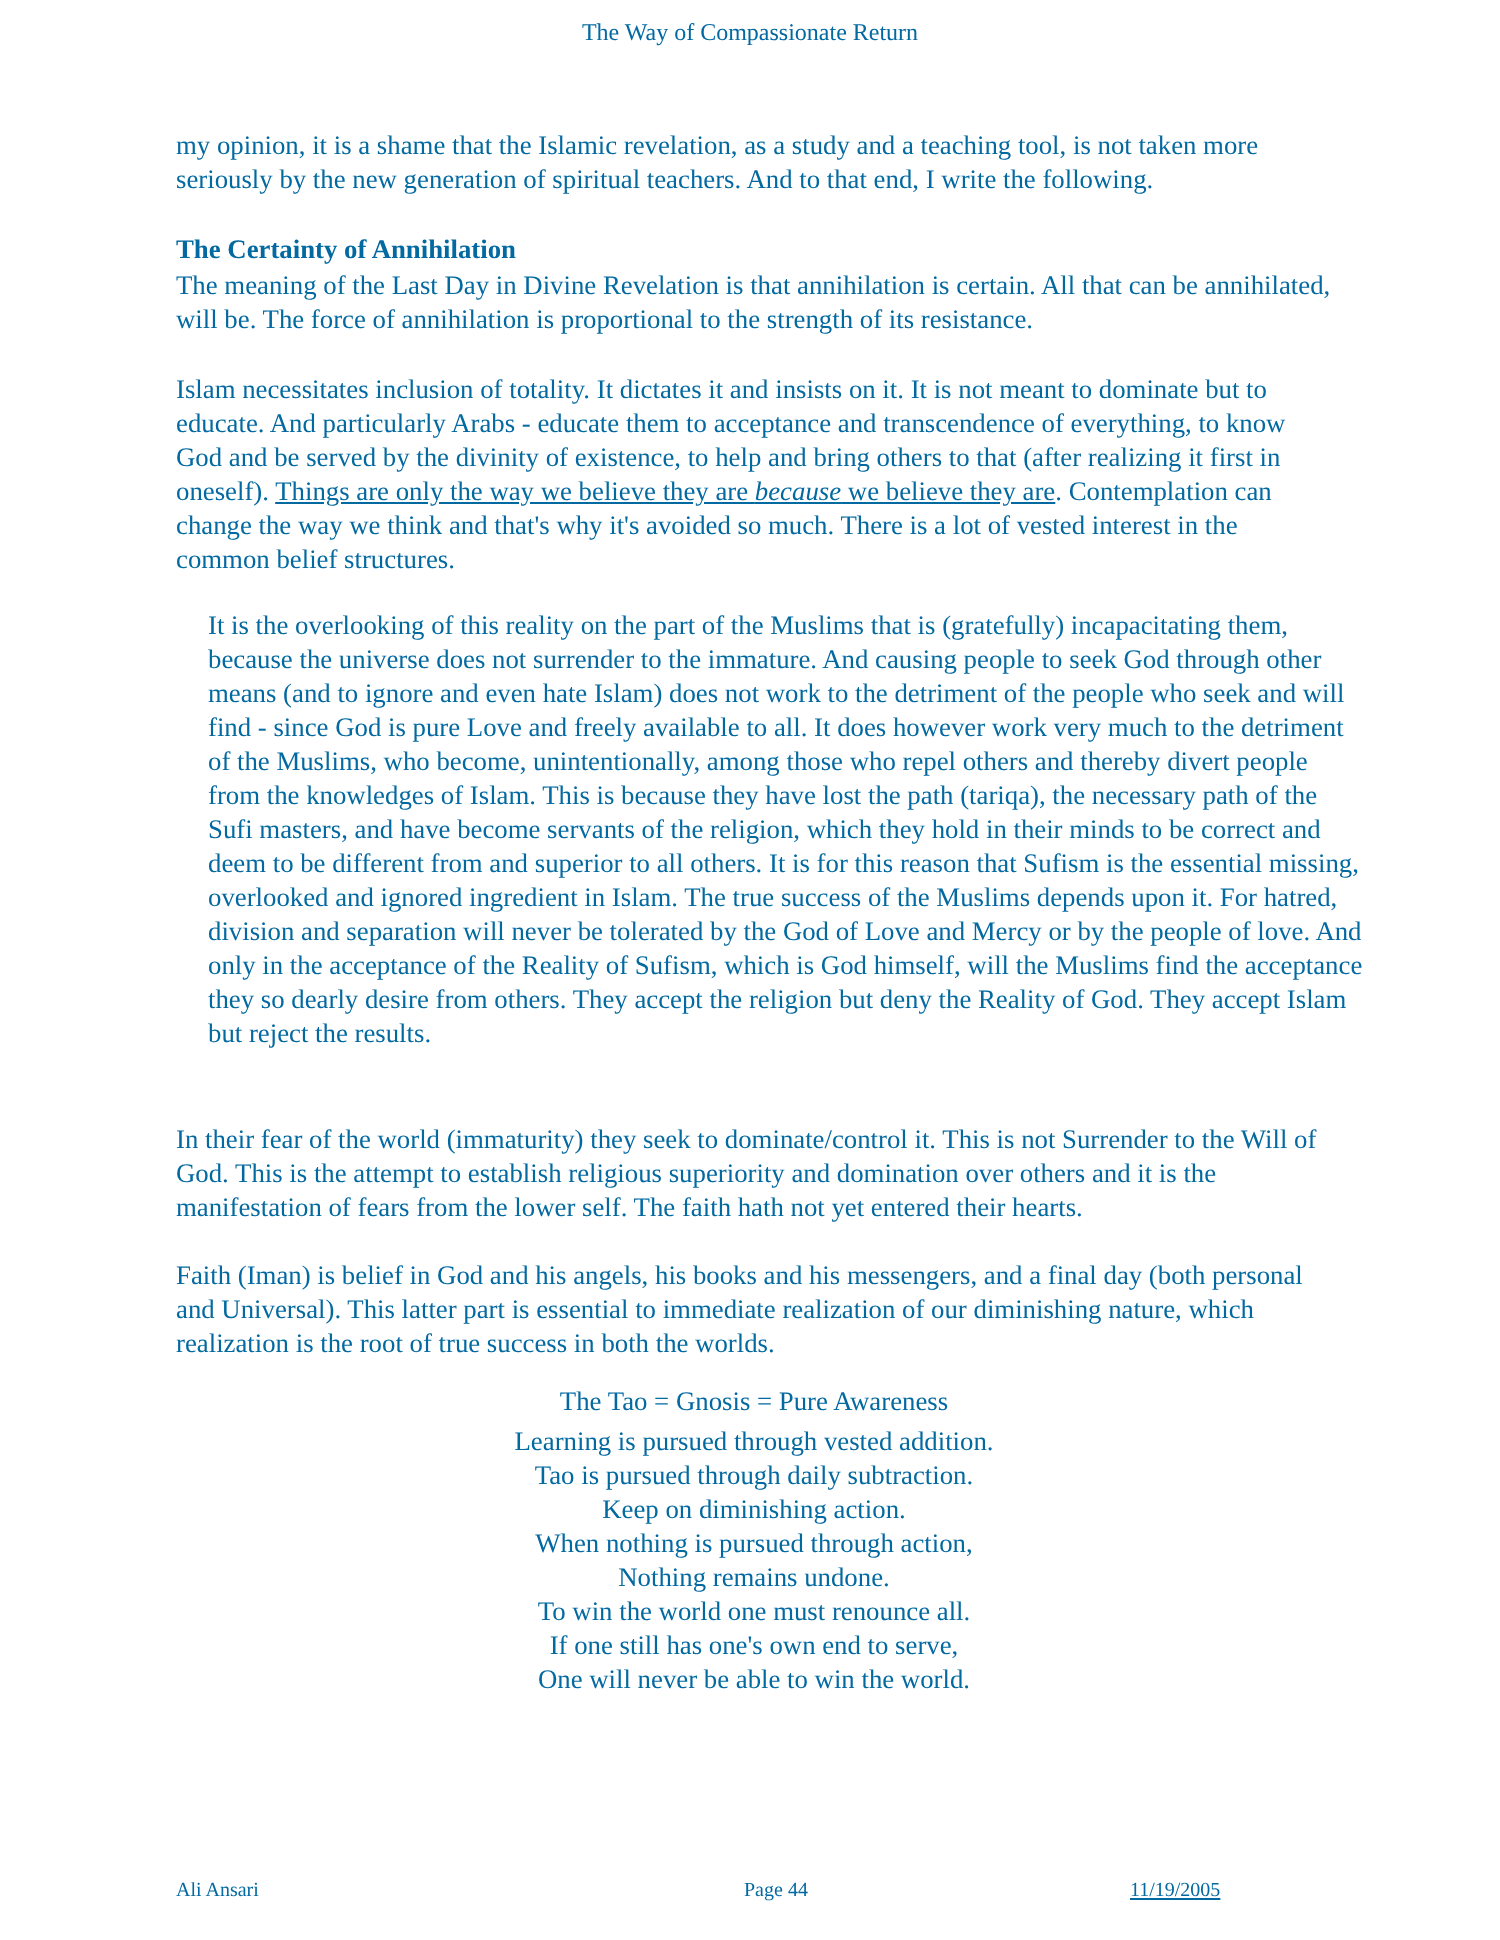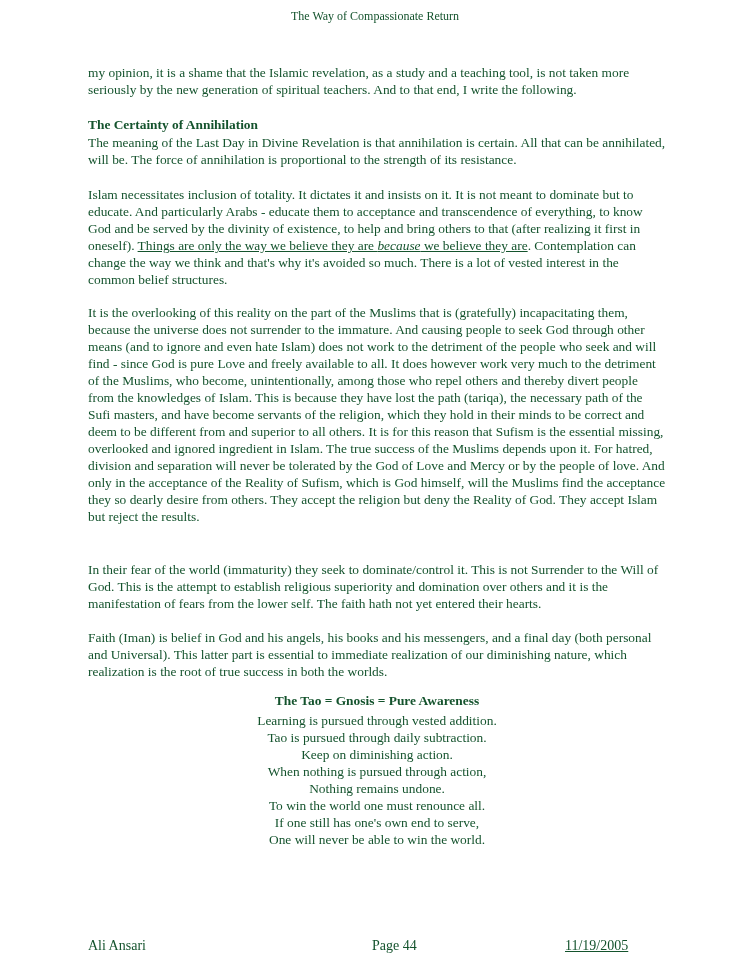--- a/index.html
+++ b/index.html
@@ -2,21 +2,21 @@
 <html><head>
 <meta charset="utf-8">
 <style>
   html, body { margin: 0; padding: 0; background: #ffffff; }
   .page {
     position: relative;
     width: 688px;
     height: 970px;
     background: #ffffff;
     font-family: "Liberation Serif", serif;
-    color: #14532d;
+    color: #0369a1;
     overflow: hidden;
   }
   .running-header {
     position: absolute;
     top: 9px;
     left: 0;
     width: 750px;
     text-align: center;
     font-size: 12px;
     line-height: 15px;
@@ -26,26 +26,26 @@
     left: 88px;
     width: 578px;
     font-size: 13.4px;
     line-height: 17px;
     text-align: left;
   }
   .block p, .block h2, .block h3 { margin: 0; padding: 0; font-size: 13.4px; line-height: 17px; }
   .section-heading { font-weight: bold; }
   .u { text-decoration: underline; margin-top: 48px; }
   .i { font-style: italic; }
-  .tao-heading { font-weight: bold; text-align: center; }
+  .tao-heading { font-weight: normal; text-align: center; }
   .poem-line { text-align: center; }
   .footer-item {
     position: absolute;
     top: 938px;
-    font-size: 14px;
+    font-size: 10px;
     line-height: 15px;
   }
   .footer-author { left: 88px; }
   .footer-page { left: 333px; margin-left: 39px; }
   .footer-date { left: 565px; text-decoration: underline; }
 </style>
 </head>
 <body>
 
 <div class="page">
@@ -61,21 +61,21 @@
   </div>
 
   <div class="block" style="top:116px;">
     <h2 class="section-heading">The Certainty of Annihilation</h2>
   </div>
 
   <div class="block" style="top:186px;">
     <p><span>Islam necessitates inclusion of totality. It dictates it and insists on it. It is not meant to dominate but to educate. And particularly Arabs - educate them to acceptance and transcendence of everything, to know God and be served by the divinity of existence, to help and bring others to that (after realizing it first in oneself). </span><span class="u">Things are only the way we believe they are </span><span class="u i">because</span><span class="u"> we believe they are</span><span>. Contemplation can change the way we think and that's why it's avoided so much. There is a lot of vested interest in the common belief structures.</span></p>
   </div>
 
-  <div class="block" style="top:304px;">
+  <div class="block" style="top:304px;margin-left:16px;">
     <p>It is the overlooking of this reality on the part of the Muslims that is (gratefully) incapacitating them, because the universe does not surrender to the immature. And causing people to seek God through other means (and to ignore and even hate Islam) does not work to the detriment of the people who seek and will find - since God is pure Love and freely available to all. It does however work very much to the detriment of the Muslims, who become, unintentionally, among those who repel others and thereby divert people from the knowledges of Islam. This is because they have lost the path (tariqa), the necessary path of the Sufi masters, and have become servants of the religion, which they hold in their minds to be correct and deem to be different from and superior to all others. It is for this reason that Sufism is the essential missing, overlooked and ignored ingredient in Islam. The true success of the Muslims depends upon it. For hatred, division and separation will never be tolerated by the God of Love and Mercy or by the people of love. And only in the acceptance of the Reality of Sufism, which is God himself, will the Muslims find the acceptance they so dearly desire from others. They accept the religion but deny the Reality of God. They accept Islam but reject the results.</p>
   </div>
 
   <div class="block" style="top:561px;font-family:Liberation Serif, serif;">
     <p>In their fear of the world (immaturity) they seek to dominate/control it. This is not Surrender to the Will of God. This is the attempt to establish religious superiority and domination over others and it is the manifestation of fears from the lower self. The faith hath not yet entered their hearts.</p>
   </div>
 
   <div class="block" style="top:629px;">
     <p>Faith (Iman) is belief in God and his angels, his books and his messengers, and a final day (both personal and Universal). This latter part is essential to immediate realization of our diminishing nature, which realization is the root of true success in both the worlds.</p>
   </div>

